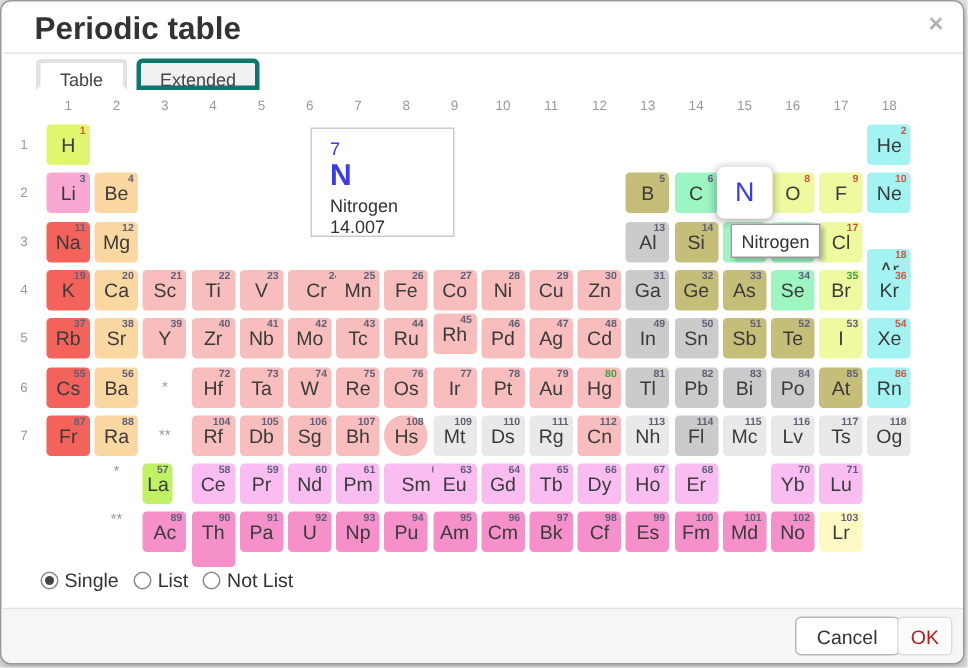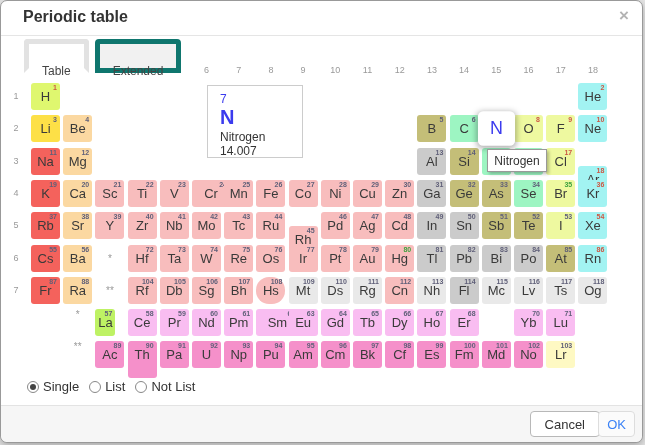--- a/index.html
+++ b/index.html
@@ -1,24 +1,24 @@
 <!DOCTYPE html>
 <html style="--accent: #3b3bee;"><head>
 <meta charset="utf-8">
 <title>Periodic table</title>
 <style>
   html,body{margin:0;padding:0;}
   body{width:645px;height:445px;background:#e6e6e6;font-family:"Liberation Sans",sans-serif;position:relative;overflow:hidden;}
   .dialog{position:absolute;left:0;top:0;width:641px;height:441px;background:#fff;border:1px solid #999;
           border-radius:7px;box-shadow:0 3px 9px rgba(0,0,0,.28);overflow:hidden;}
   .header{position:relative;height:34px;border-bottom:1px solid #e5e5e5;}
-  .title{position:absolute;left:22px;top:7px;font-size:16px;font-weight:bold;color:#333;}
+  .title{position:absolute;left:22px;top:7px;font-size:21px;font-weight:bold;color:#333;}
   .close{position:absolute;right:13px;top:6px;font-size:17px;line-height:17px;color:#b3b3b3;cursor:pointer;font-weight:bold;}
   .tabs{position:absolute;left:23px;top:38px;height:21px;display:flex;gap:6px;z-index:2;}
-  .tab{font-size:12px;color:#444;padding:20px 13px 4px;border:5px solid #0f766e;border-radius:4px 4px 0 0;background:#f1f1f1;cursor:pointer;}
+  .tab{font-size:12px;color:#444;padding:4px 13px 4px;border:3px solid #0f766e;border-radius:4px 4px 0 0;background:#f1f1f1;cursor:pointer;}
   .tab.active{background:#fff;border-color:#e2e2e2;border-bottom-color:#fff;}
   #grid{position:absolute;inset:0;}
   .colhead,.rowhead{position:absolute;color:#999;font-size:9px;text-align:center;line-height:12px;}
   .rowhead{line-height:27px;}
   .marker{position:absolute;color:#999;font-size:10px;text-align:center;line-height:27px;}
   .marker.mtop{line-height:10px;padding-top:1px;}
   .cell{position:absolute;border-radius:3px;box-sizing:border-box;cursor:pointer;}
   .cell .num{position:absolute;top:1px;right:3px;font-size:7px;font-weight:bold;line-height:8px;}
   .cell .sym{position:absolute;left:0;right:0;top:6px;text-align:center;font-size:13px;color:#3a3a3a;line-height:15px;}
   .cell.hover{background:#fff !important;z-index:10;transform:scale(1.28);box-shadow:0 1px 5px rgba(0,0,0,.35);border-radius:4px;}
@@ -35,21 +35,21 @@
   .radios{position:absolute;left:26px;top:378px;display:flex;gap:10px;font-size:13px;color:#333;align-items:center;z-index:2;}
   .radio{display:flex;align-items:center;gap:4px;cursor:pointer;}
   .rb{width:12px;height:12px;border:1px solid #888;border-radius:50%;background:#fff;position:relative;box-sizing:border-box;}
   .rb.on::after{content:"";position:absolute;left:2px;top:2px;width:6px;height:6px;border-radius:50%;background:#444;}
   .footer{position:absolute;left:0;right:0;bottom:0;height:36px;background:#f6f6f6;border-top:1px solid #e3e3e3;
           border-radius:0 0 7px 7px;}
   .btn{position:absolute;top:5px;height:26px;box-sizing:border-box;border-radius:4px;font-size:13px;
        background:#fff;border:1px solid #b8b8b8;color:#333;padding:0 14px;cursor:pointer;font-family:"Liberation Sans",sans-serif;}
   .btn-cancel{right:42px;}
   .btn-ok{right:7px;padding:0 8px;}
-  .btn.disabled{border-color:#ddd;color:#3b82f6;background:#fbfbfb;cursor:default;}
+  .btn.disabled{border-color:#ddd;color:#b91c1c;background:#fbfbfb;cursor:default;}
 </style>
 </head>
 <body>
 
 <div class="dialog">
   <div class="header">
     <span class="title">Periodic table</span>
     <span class="close">×</span>
   </div>
 
@@ -89,21 +89,21 @@
       <div class="marker mtop" style="left: 62.2px; top: 308.1px; width: 29px; height: 27px;">*</div>
       <div class="marker mtop" style="left: 62.2px; top: 340.4px; width: 29px; height: 27px;">**</div>
       <div class="cell" style="left: 30px; top: 82px; width: 29px; height: 27px; background: rgb(223, 247, 111);">
         <span class="num" style="color: rgb(204, 88, 68);">1</span>
         <span class="sym">H</span>
       </div>
       <div class="cell" style="left: 577.4px; top: 82px; width: 29px; height: 27px; background: rgb(162, 243, 242);">
         <span class="num" style="color: rgb(204, 88, 68);">2</span>
         <span class="sym">He</span>
       </div>
-      <div class="cell" style="left: 30px; top: 114.3px; width: 29px; height: 27px; background: #fde047;">
+      <div class="cell" style="left: 30px; top: 114.3px; width: 29px; height: 27px; background: #f9a8d4;">
         <span class="num" style="color: rgb(95, 95, 120);">3</span>
         <span class="sym">Li</span>
       </div>
       <div class="cell" style="left: 62.2px; top: 114.3px; width: 29px; height: 27px; background: rgb(251, 216, 161);">
         <span class="num" style="color: rgb(95, 95, 120);">4</span>
         <span class="sym">Be</span>
       </div>
       <div class="cell" style="left: 416.4px; top: 114.3px; width: 29px; height: 27px; background: rgb(196, 190, 120);">
         <span class="num" style="color: rgb(95, 95, 120);">5</span>
         <span class="sym">B</span>
@@ -256,21 +256,21 @@
         <span class="sym">Mo</span>
       </div>
       <div class="cell" style="left: 223.2px; top: 211.2px; width: 29px; height: 27px; background: rgb(248, 189, 189);">
         <span class="num" style="color: rgb(95, 95, 120);">43</span>
         <span class="sym">Tc</span>
       </div>
       <div class="cell" style="left: 255.4px; top: 211.2px; width: 29px; height: 27px; background: rgb(248, 189, 189);">
         <span class="num" style="color: rgb(95, 95, 120);">44</span>
         <span class="sym">Ru</span>
       </div>
-      <div class="cell" style="left: 287.6px; top: 225px; width: 29px; height: 27px; background: rgb(248, 189, 189);">
+      <div class="cell" style="left: 287.6px; top: 208px; width: 29px; height: 27px; background: rgb(248, 189, 189);">
         <span class="num" style="color: rgb(95, 95, 120);">45</span>
         <span class="sym">Rh</span>
       </div>
       <div class="cell" style="left: 319.8px; top: 211.2px; width: 29px; height: 27px; background: rgb(248, 189, 189);">
         <span class="num" style="color: rgb(95, 95, 120);">46</span>
         <span class="sym">Pd</span>
       </div>
       <div class="cell" style="left: 352px; top: 211.2px; width: 29px; height: 27px; background: rgb(248, 189, 189);">
         <span class="num" style="color: rgb(95, 95, 120);">47</span>
         <span class="sym">Ag</span>

